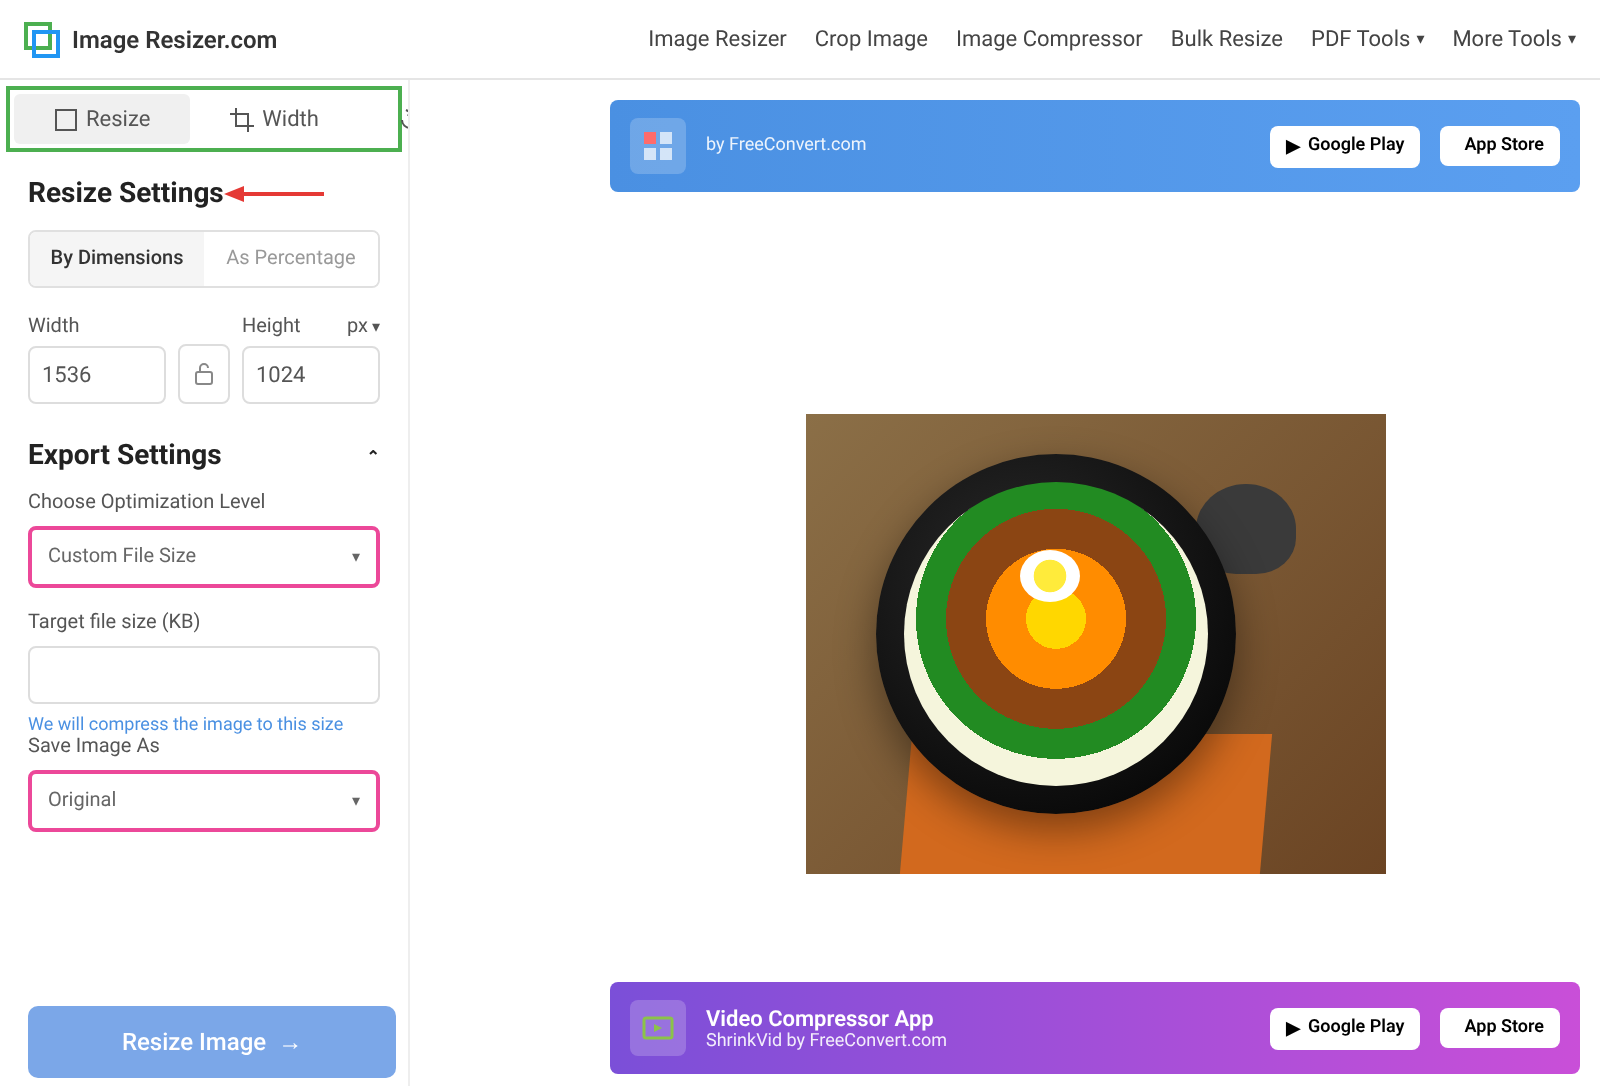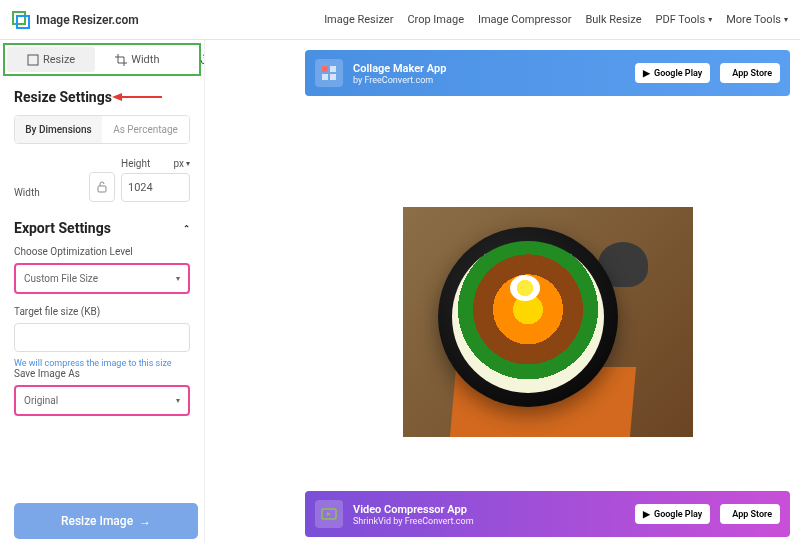--- a/index.html
+++ b/index.html
@@ -108,20 +108,21 @@
 
     <div class="panel">
       <div class="section-title">Resize Settings</div>
       <div class="toggle">
         <div class="toggle-btn active">By Dimensions</div>
         <div class="toggle-btn">As Percentage</div>
       </div>
       <div class="dims">
         <div class="dim-group">
           <label class="dim-label">Width</label>
+          <input class="dim-input" value="1536" style="">
         </div>
         <div class="lock-btn">
           <svg width="12" height="12" viewBox="0 0 12 12">
               <rect x="2" y="5" width="8" height="6" rx="1" fill="none" stroke="#888"></rect>
               <path d="M4 5V3a2 2 0 0 1 4 0" fill="none" stroke="#888"></path>
             </svg>
         </div>
         <div class="dim-group">
           <div style="display:flex;justify-content:space-between">
             <label class="dim-label">Height</label>
@@ -163,21 +164,20 @@
     <div class="ad-banner ad-blue">
       <div class="ad-icon">
         <svg width="16" height="16" viewBox="0 0 16 16">
             <rect x="1" y="1" width="6" height="6" fill="#ff6b6b"></rect>
             <rect x="9" y="1" width="6" height="6" fill="#fff" opacity="0.7"></rect>
             <rect x="1" y="9" width="6" height="6" fill="#fff" opacity="0.7"></rect>
             <rect x="9" y="9" width="6" height="6" fill="#fff" opacity="0.7"></rect>
           </svg>
       </div>
       <div class="ad-text">
-        <div class="ad-title">Collage Maker App</div>
         <div class="ad-sub">by FreeConvert.com</div>
       </div>
       <div class="store-btn">
           <span>▶</span>
           <span>Google Play</span>
         </div>
       <div class="store-btn">
           <span></span>
           <span>App Store</span>
         </div>

